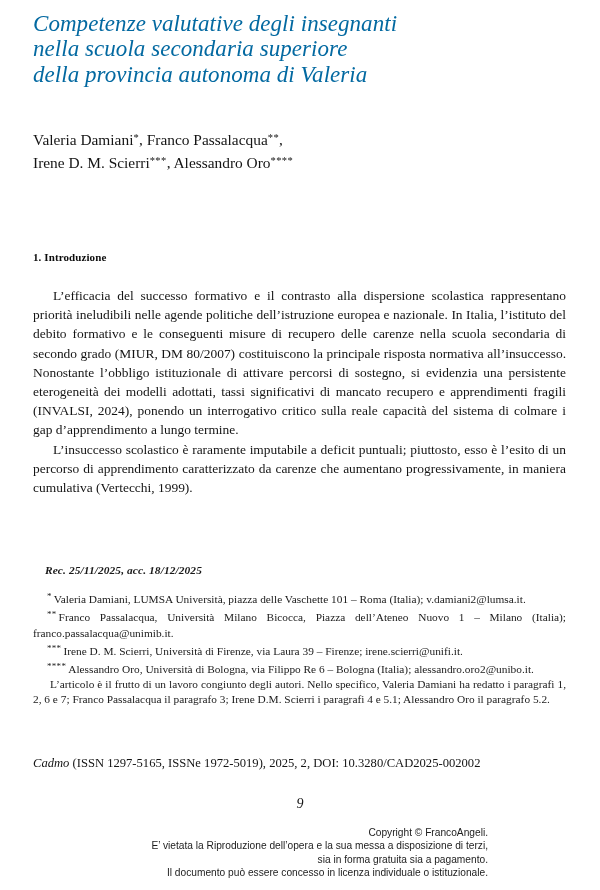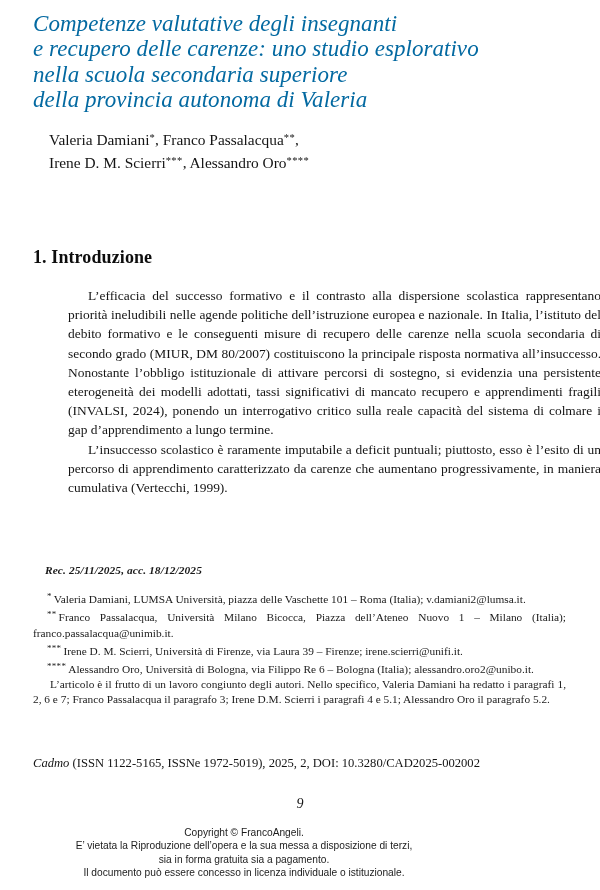--- a/index.html
+++ b/index.html
@@ -37,55 +37,54 @@
     font-size: 23px;
     line-height: 25.4px;
     letter-spacing: 0.05px;
     white-space: nowrap;
     color: #0369a1;
   }
 
   
   .authors-block {
     position: absolute;
-    left: 49px;
+    left: 33px;
     top: 128px;
     width: 534px;
   }
   .author-line {
     font-size: 15.4px;
     line-height: 20.6px;
     white-space: nowrap;
     color: #141414;
   }
   .fnmark {
     font-size: 10.5px;
     vertical-align: 0.42em;
     letter-spacing: 0.4px;
   }
 
   
   .section-heading {
     position: absolute;
     left: 33px;
     top: 249px;
-    font-size: 18px;
+    font-size: 11px;
     font-weight: bold;
     line-height: 16px;
     letter-spacing: 0.1px;
     color: #0d0d0d;
   }
 
   
   .body-block {
     position: absolute;
     left: 33px;
     top: 286px;
     width: 533px;
-    margin-left: 35px;
   }
   .body-par {
     font-size: 13.45px;
     line-height: 19.2px;
     text-align: justify;
     text-justify: inter-word;
     text-indent: 20px;
     margin: 0;
     color: #141414;
     hyphens: manual;
@@ -157,38 +156,37 @@
     line-height: 17px;
     color: #141414;
   }
 
   
   .copyright {
     position: absolute;
     left: 0;
     top: 826px;
     width: 488px;
-    text-align: center;
+    text-align: right;
     font-family: "Liberation Sans", "DejaVu Sans", sans-serif;
     font-size: 10.2px;
     line-height: 13.4px;
     color: #1c1c1c;
   }
   .copyright div {
     white-space: nowrap;
   }
 </style>
 </head>
 <body>
 
 <div class="page">
 
   <div class="title-block">
     <div class="title-line">Competenze valutative degli insegnanti</div>
-    <div class="title-line">e recupero delle carenze: uno studio esplorativo</div>
     <div class="title-line">nella scuola secondaria superiore</div>
     <div class="title-line">della provincia autonoma di Valeria</div>
   </div>
 
   <div class="authors-block">
     <div class="author-line"><span>Valeria Damiani</span><span class="fnmark">*</span><span>, </span><span>Franco Passalacqua</span><span class="fnmark">**</span><span>,</span></div>
     <div class="author-line"><span>Irene D. M. Scierri</span><span class="fnmark">***</span><span>, </span><span>Alessandro Oro</span><span class="fnmark">****</span></div>
   </div>
 
   <div class="section-heading">1. Introduzione</div>
@@ -201,21 +199,21 @@
   <div class="rec-line">Rec. 25/11/2025, acc. 18/12/2025</div>
 
   <div class="footnotes">
     <p class="footnote"><span class="fnstar">*</span><span>Valeria Damiani, LUMSA Università, piazza delle Vaschette 101 – Roma (Italia); v.damiani2@lumsa.it.</span></p>
     <p class="footnote"><span class="fnstar">**</span><span>Franco Passalacqua, Università Milano Bicocca, Piazza dell’Ateneo Nuovo 1 – Milano (Italia); franco.passalacqua@unimib.it.</span></p>
     <p class="footnote"><span class="fnstar">***</span><span>Irene D. M. Scierri, Università di Firenze, via Laura 39 – Firenze; irene.scierri@unifi.it.</span></p>
     <p class="footnote"><span class="fnstar">****</span><span>Alessandro Oro, Università di Bologna, via Filippo Re 6 – Bologna (Italia); alessandro.oro2@unibo.it.</span></p>
     <p class="footnote contrib">L’articolo è il frutto di un lavoro congiunto degli autori. Nello specifico, Valeria Damiani ha redatto i paragrafi 1, 2, 6 e 7; Franco Passalacqua il paragrafo 3; Irene D.M. Scierri i paragrafi 4 e 5.1; Alessandro Oro il paragrafo 5.2.</p>
   </div>
 
-  <div class="citation"><span class="jname">Cadmo</span><span> (ISSN 1122-5165, ISSNe 1972-5019), 2025, 2, DOI: 10.3280/CAD2025-002002</span></div>
+  <div class="citation"><span class="jname">Cadmo</span><span> (ISSN 1297-5165, ISSNe 1972-5019), 2025, 2, DOI: 10.3280/CAD2025-002002</span></div>
 
   <div class="folio">9</div>
 
   <div class="copyright">
     <div>Copyright © FrancoAngeli.</div>
     <div>E’ vietata la Riproduzione dell’opera e la sua messa a disposizione di terzi,</div>
     <div>sia in forma gratuita sia a pagamento.</div>
     <div>Il documento può essere concesso in licenza individuale o istituzionale.</div>
   </div>
 

